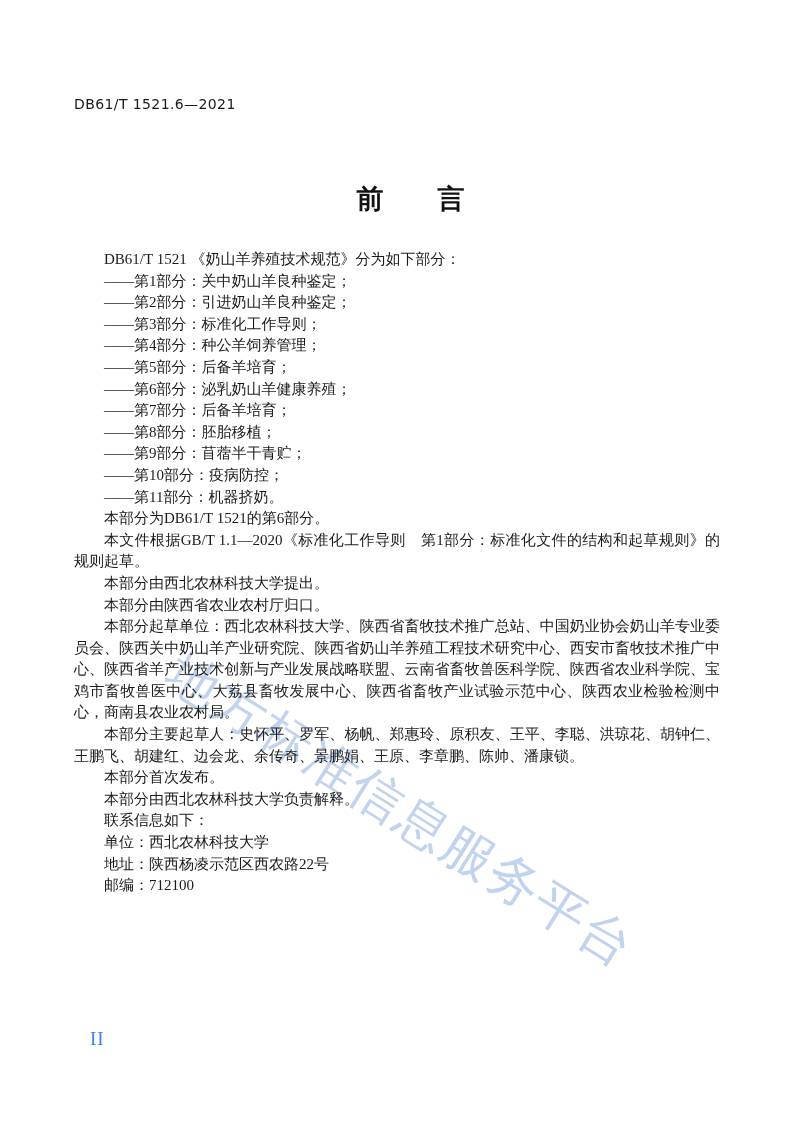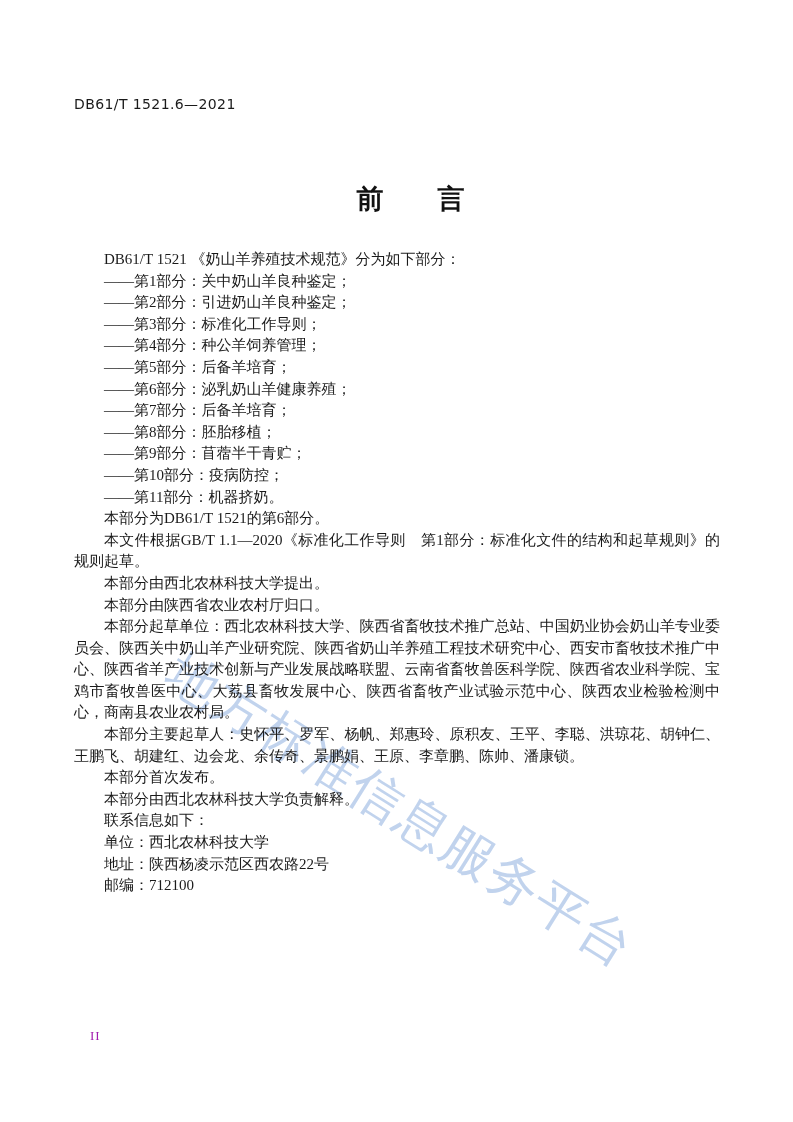--- a/index.html
+++ b/index.html
@@ -67,22 +67,22 @@
     white-space: nowrap;
     opacity: 0.55;
     z-index: 1;
     pointer-events: none;
   }
   .page-number {
     position: absolute;
     left: 90px;
     top: 1028px;
     font-family: "Liberation Serif", "DejaVu Serif", serif;
-    font-size: 13px;
-    color: #a21caf;
+    font-size: 19px;
+    color: #3b82f6;
     letter-spacing: 1px;
     z-index: 2;
   }
 </style>
 </head>
 <body>
 
 <div class="page">
 
   <div class="doc-code">DB61/T 1521.6—2021</div>

